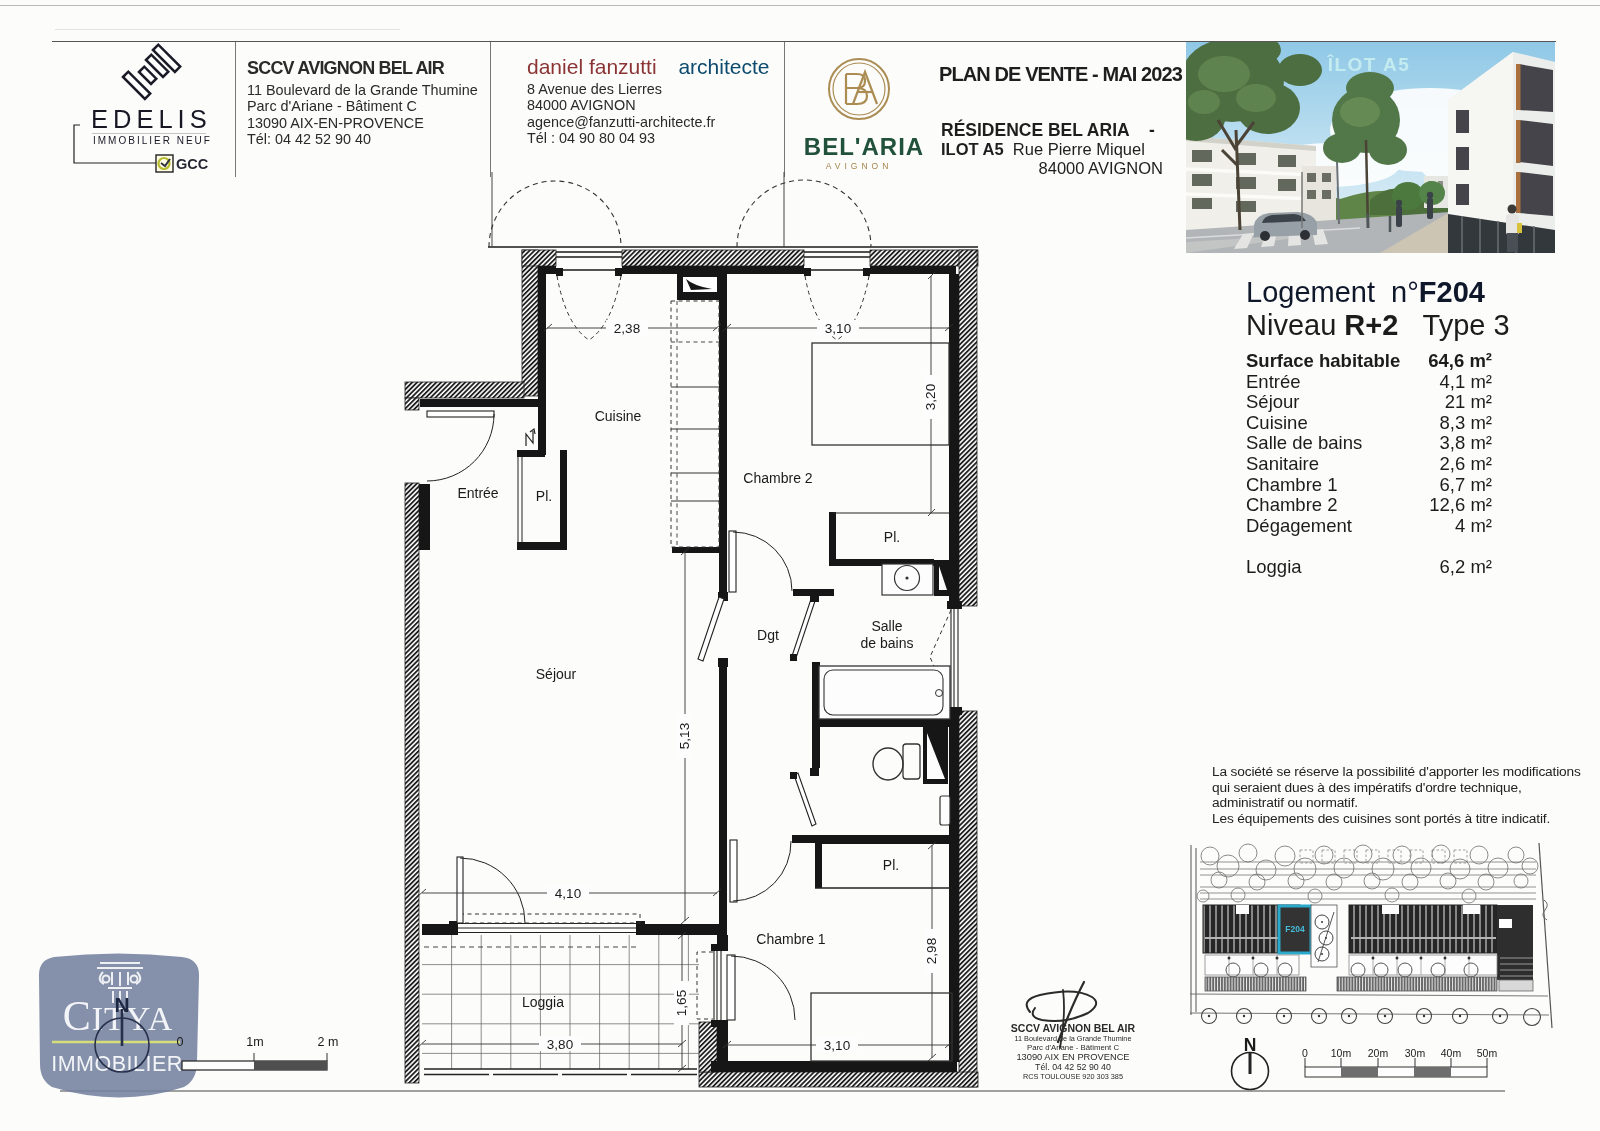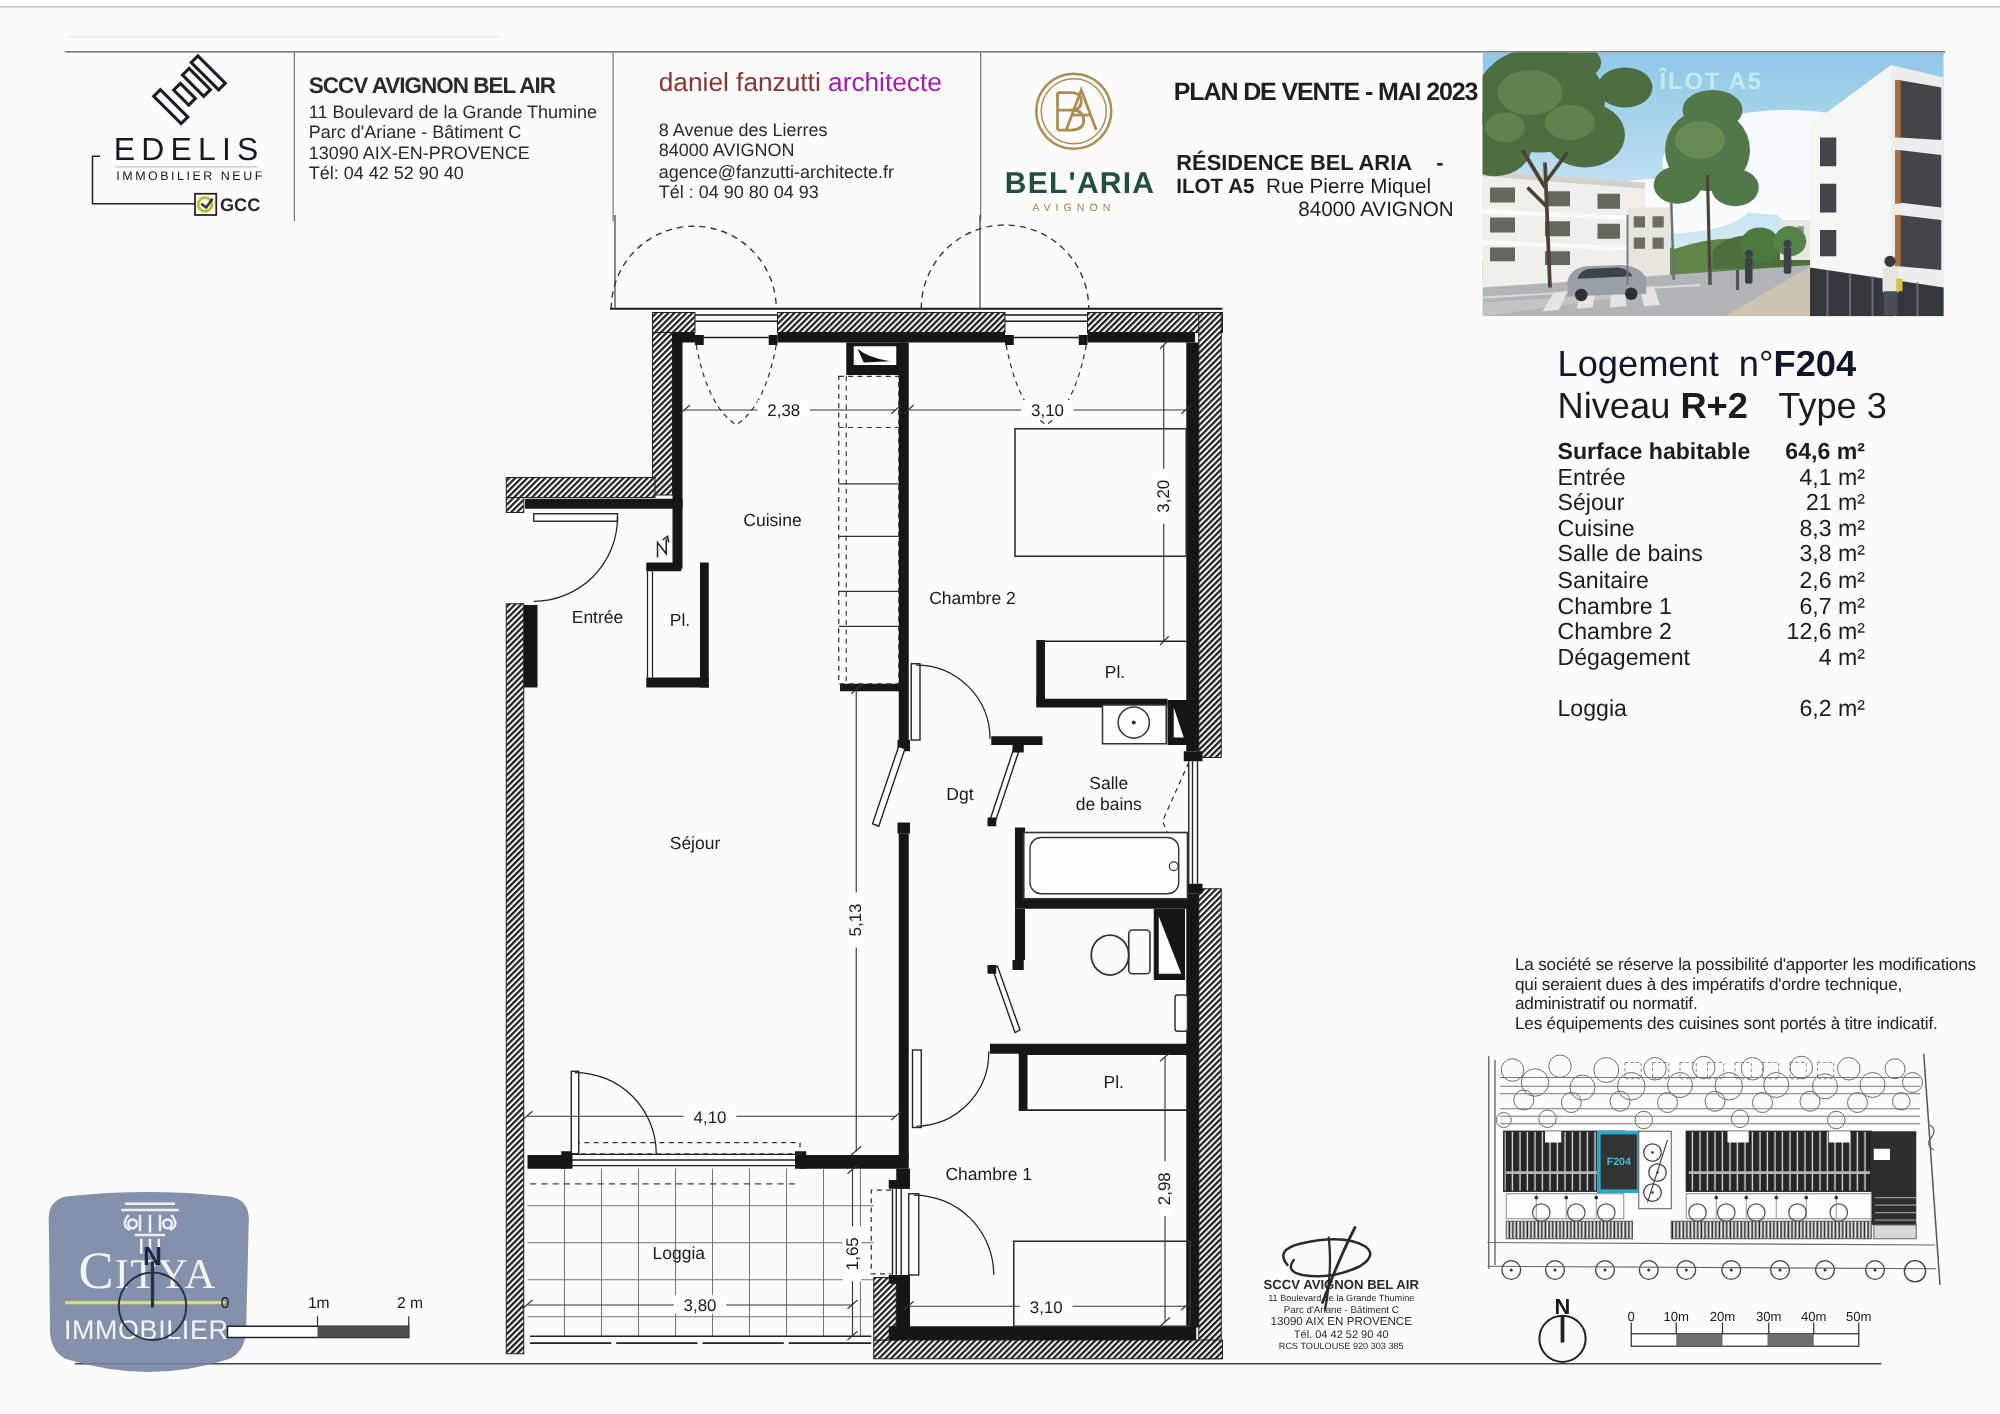--- a/index.html
+++ b/index.html
@@ -24,22 +24,22 @@
 <div class="abs" style="left:490px;top:42px;width:1px;height:135px;background:#777;"></div>
 
 <div class="abs" style="left:784px;top:42px;width:1px;height:135px;background:#777;"></div>
 
 <div class="abs" style="left:247px;top:58px;width:240px;">
   <div class="hdr-title">SCCV AVIGNON BEL AIR</div>
   <div class="hdr-line" style="margin-top:3px;">11 Boulevard de la Grande Thumine<br>Parc d'Ariane - Bâtiment C<br>13090 AIX-EN-PROVENCE<br>Tél: 04 42 52 90 40</div>
 </div>
 
 <div class="abs" style="left:527px;top:55px;width:250px;">
-  <div style="font-size:21px;"><span style="color:#8a3434;">daniel fanzutti</span> <span style="color:#a21caf;">architecte</span></div>
-  <div class="hdr-line" style="margin-top:18px;">8 Avenue des Lierres<br>84000 AVIGNON<br>agence@fanzutti-architecte.fr<br>Tél : 04 90 80 04 93</div>
+  <div style="font-size:21px;"><span style="color:#8a3434;">daniel fanzutti</span> <span style="color:#0c4a6e;margin-left:16px;">architecte</span></div>
+  <div class="hdr-line" style="margin-top:2px;">8 Avenue des Lierres<br>84000 AVIGNON<br>agence@fanzutti-architecte.fr<br>Tél : 04 90 80 04 93</div>
 </div>
 
 <div class="abs" style="left:939px;top:63px;font-weight:bold;font-size:20px;color:#1e1e1e;letter-spacing:-0.9px;white-space:nowrap;">PLAN DE VENTE - MAI 2023</div>
 
 <div class="abs" style="left:941px;top:121px;width:222px;font-size:16.5px;color:#1e1e1e;line-height:19px;">
   <div style="font-weight:bold;font-size:17.5px;">RÉSIDENCE BEL ARIA&nbsp;&nbsp;&nbsp;&nbsp;-</div>
   <div><b>ILOT A5</b>&nbsp; Rue Pierre Miquel</div>
   <div style="text-align:right;">84000 AVIGNON</div>
 </div>
 

